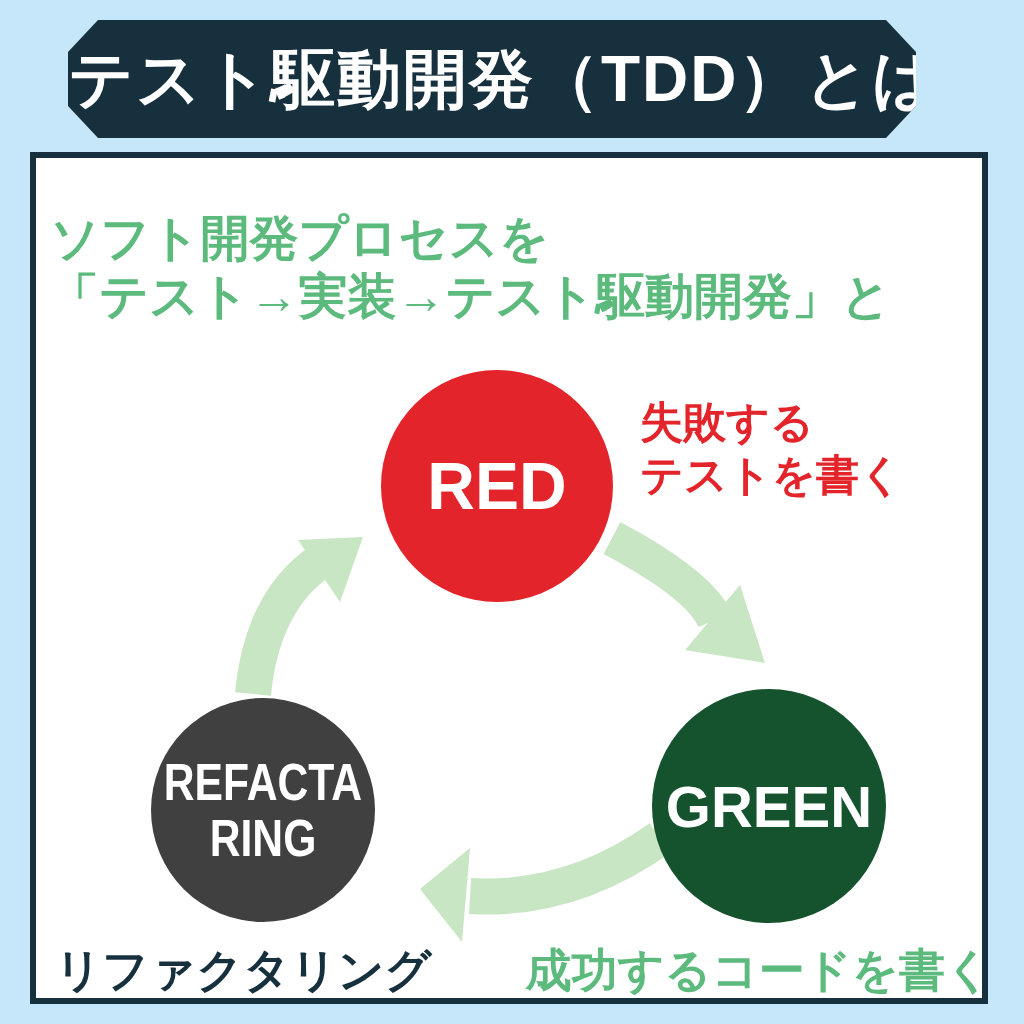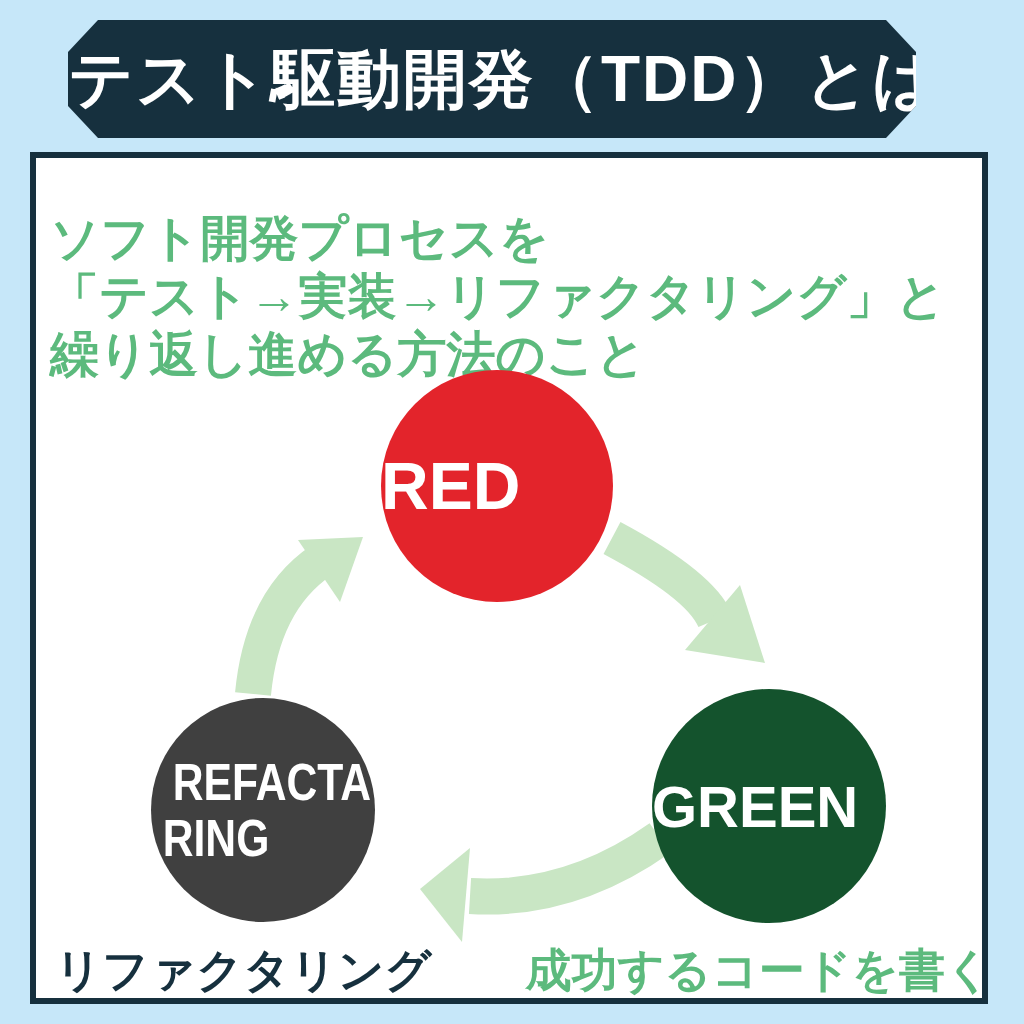--- a/index.html
+++ b/index.html
@@ -26,21 +26,21 @@
   
   .intro{
     position:absolute;left:50px;top:166px;width:940px;
     color:#5cba7d;font-size:49px;font-weight:bold;line-height:58px;white-space:nowrap;margin-top:43px;
   }
   
   .arrows{position:absolute;left:0;top:0;width:1024px;height:1024px;}
   
   .circle{
     position:absolute;border-radius:50%;
-    display:flex;flex-direction:column;align-items:flex-start;justify-content:center;
+    display:flex;flex-direction:column;align-items:center;justify-content:center;
     color:#ffffff;font-weight:bold;text-align:center;
   }
   .circle-red{left:381px;top:370px;width:232px;height:232px;background:#e3242b;font-size:66px;}
   .circle-green{left:652px;top:689px;width:234px;height:234px;background:#14532d;font-size:58px;}
   .circle-dark{left:151px;top:698px;width:224px;height:224px;background:#404040;font-size:52px;line-height:56px;}
   .condensed{transform:scaleX(0.82);transform-origin:50% 50%;letter-spacing:0px;display:block;}
   
   .caption-red{
     position:absolute;left:640px;top:396px;
     color:#e3242b;font-size:43px;font-weight:bold;line-height:53px;white-space:nowrap;
@@ -60,22 +60,21 @@
 <div id="canvas">
 
   <div class="banner">
     <div class="banner-title">テスト駆動開発（TDD）とは</div>
   </div>
 
   <div class="content-box"></div>
 
   <div class="intro">
     <div>ソフト開発プロセスを</div>
-    <div>「テスト→実装→リファクタリング」と</div>
-    <div>繰り返し進める方法のこと</div>
+    <div>「テスト→実装→テスト駆動開発」と</div>
   </div>
 
   <svg class="arrows" viewBox="0 0 1024 1024">
     <g fill="none" stroke="#c9e6c4" stroke-width="36">
       <path d="M 612 538 Q 700 585 715 620"></path>
       <path d="M 660 838 Q 570 902 470 896"></path>
       <path d="M 253 694 Q 262 600 322 560"></path>
     </g>
     <g fill="#c9e6c4" stroke="none">
       <polygon points="765,663 685,650 740,585"></polygon>
@@ -90,18 +89,22 @@
 
   <div class="circle circle-green">
     <span>GREEN</span>
   </div>
 
   <div class="circle circle-dark">
     <span class="condensed">REFACTA</span>
     <span class="condensed">RING</span>
   </div>
 
+  <div class="caption-red">
+    <div>失敗する</div>
+    <div>テストを書く</div>
+  </div>
 
   <div class="caption-dark">リファクタリング</div>
 
   <div class="caption-green">成功するコードを書く</div>
 
 </div>
 
 </body></html>

